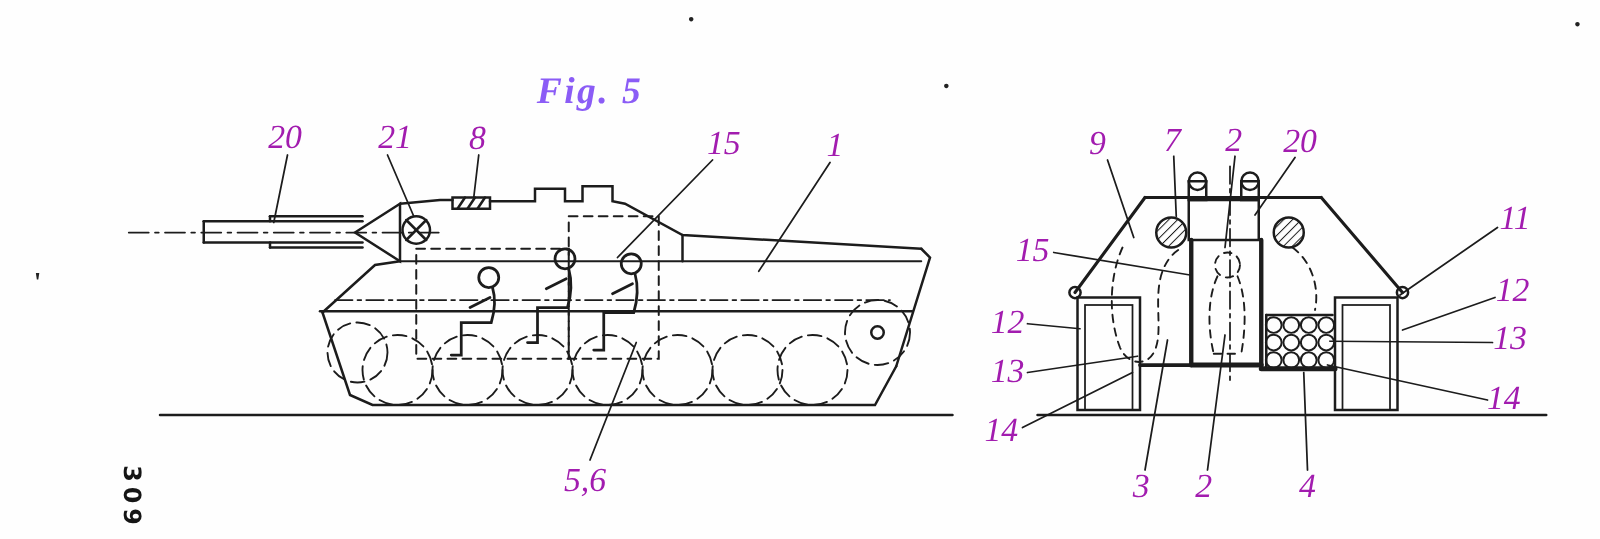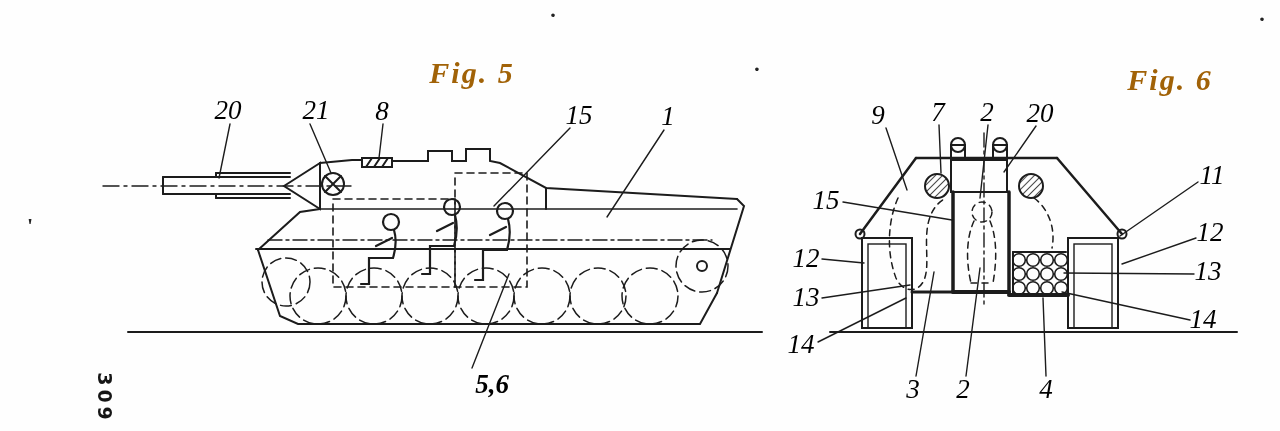--- a/index.html
+++ b/index.html
@@ -8,28 +8,28 @@
     width: 1280px; height: 431px;
     background: #fefefe;
     font-family: "Liberation Serif", serif;
     overflow: hidden;
   }
   .sheet { position: relative; width: 1280px; height: 431px; background: #fefefe; }
   svg.artwork { position: absolute; left: 0; top: 0; }
   .fig-title {
     position: absolute; transform: translate(-50%,-50%);
     font-style: italic; font-weight: 600; font-size: 30px;
-    letter-spacing: 2px; color: #a16207; white-space: nowrap;
+    letter-spacing: 2px; color: #8b5cf6; white-space: nowrap;
   }
   #fig5-title { left: 472px; top: 73px; }
   #fig6-title { left: 1170px; top: 80px; }
   .ref-label {
     position: absolute; transform: translate(-50%,-50%);
     font-style: italic; font-size: 27px; font-weight: 500;
-    color: #000000; white-space: nowrap;
+    color: #a21caf; white-space: nowrap;
   }
   .margin-number {
     position: absolute; left: 105px; top: 398px;
     transform: translate(-50%,-50%) rotate(90deg);
     font-family: "DejaVu Sans", sans-serif;
     font-weight: 700; font-size: 19px; letter-spacing: 4px; color: #151515;
   }
   .stray {
     position: absolute; transform: translate(-50%,-50%);
     font-size: 22px; color: #222; font-weight: 600;
@@ -217,31 +217,30 @@
         <line x1="818" y1="342" x2="906" y2="298"></line>
         <line x1="1190" y1="320" x2="1062" y2="292"></line>
         <line x1="916" y1="376" x2="934" y2="272"></line>
         <line x1="966" y1="376" x2="980" y2="268"></line>
         <line x1="1046" y1="376" x2="1043" y2="298"></line>
       </g>
     </g>
   </svg>
 
   <div class="fig-title" id="fig5-title">Fig. 5</div>
-  <div class="fig-title" id="fig6-title">Fig. 6</div>
 
   <div class="margin-number">309</div>
 
   <div id="label-layer" style="position:absolute; inset:0;">
       <div class="ref-label" style="left: 228px; top: 110px;">20</div>
       <div class="ref-label" style="left: 316px; top: 110px;">21</div>
       <div class="ref-label" style="left: 382px; top: 111px;">8</div>
       <div class="ref-label" style="left: 579px; top: 115px;">15</div>
       <div class="ref-label" style="left: 668px; top: 116px;">1</div>
-      <div class="ref-label" style="left: 492px; top: 384px; font-weight: bold;">5,6</div>
+      <div class="ref-label" style="left: 468px; top: 384px;">5,6</div>
       <div class="ref-label" style="left: 878px; top: 115px;">9</div>
       <div class="ref-label" style="left: 938px; top: 112px;">7</div>
       <div class="ref-label" style="left: 987px; top: 112px;">2</div>
       <div class="ref-label" style="left: 1040px; top: 113px;">20</div>
       <div class="ref-label" style="left: 826px; top: 200px;">15</div>
       <div class="ref-label" style="left: 1212px; top: 175px;">11</div>
       <div class="ref-label" style="left: 806px; top: 258px;">12</div>
       <div class="ref-label" style="left: 1210px; top: 232px;">12</div>
       <div class="ref-label" style="left: 806px; top: 297px;">13</div>
       <div class="ref-label" style="left: 1208px; top: 271px;">13</div>

